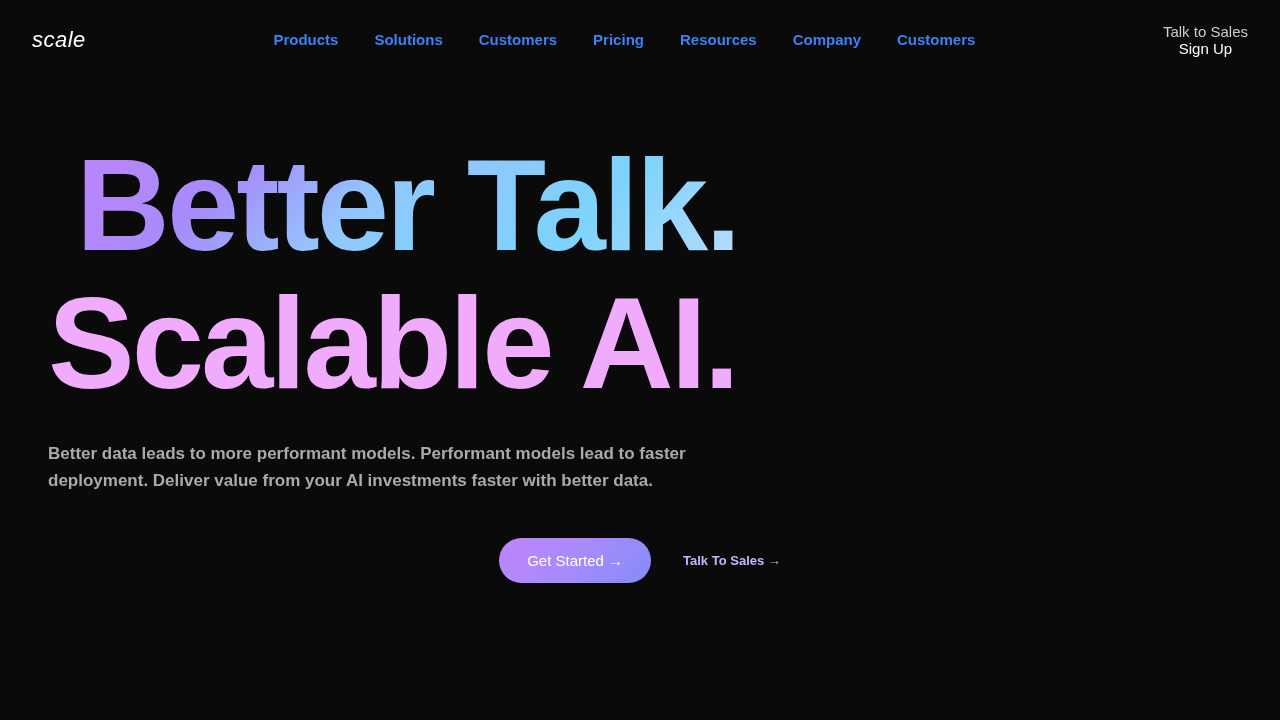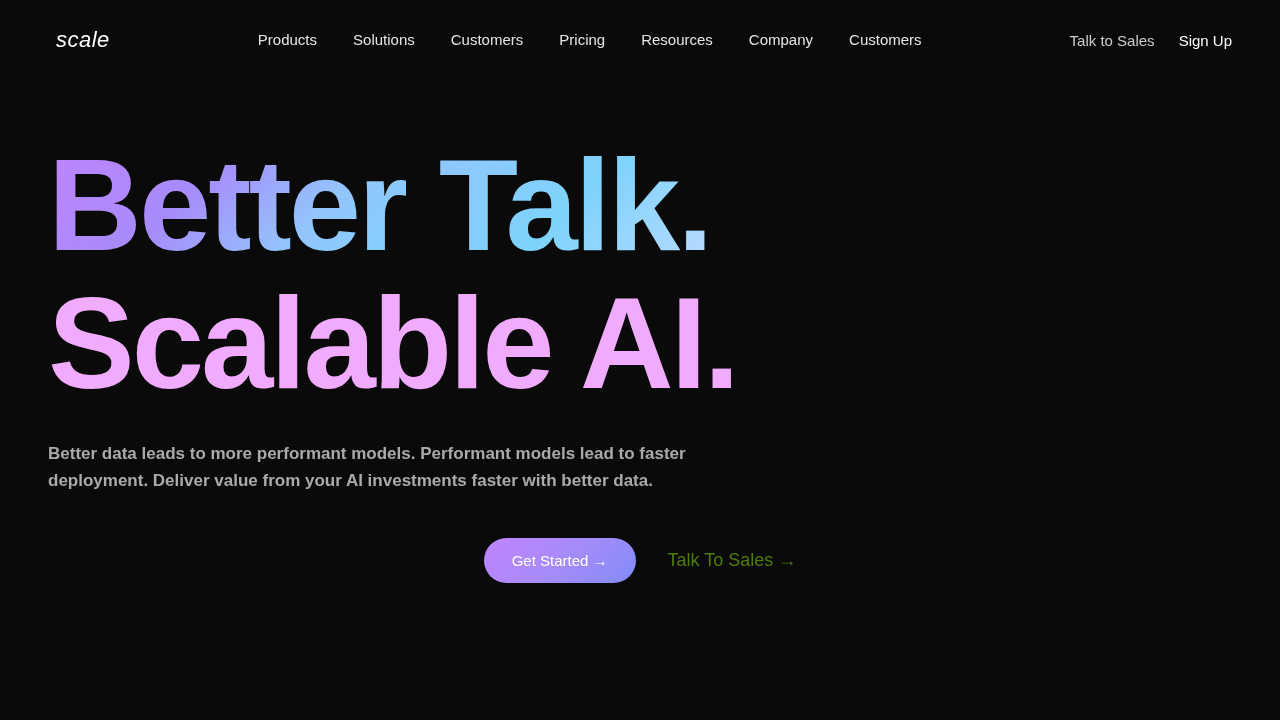--- a/index.html
+++ b/index.html
@@ -15,55 +15,54 @@
       width: 1280px;
       height: 720px;
       overflow: hidden;
     }
 
     
     nav {
       display: flex;
       align-items: center;
       justify-content: space-between;
-      padding: 0 48px;
+      padding: 0 32px;
       height: 80px;
       position: relative;
       z-index: 10;
-      margin-left: 8px;
     }
 
     .nav-logo {
       font-size: 22px;
       font-weight: 400;
       letter-spacing: 0.5px;
       color: #ffffff;
       font-style: italic;
     }
 
     .nav-links {
       display: flex;
       align-items: center;
       gap: 36px;
       list-style: none;
     }
 
     .nav-links li a {
-      color: #e5e5e5;
+      color: #3b82f6;
       text-decoration: none;
       font-size: 15px;
-      font-weight: 400;
+      font-weight: 700;
       transition: color 0.2s;
       text-align: center;
     }
 
     .nav-actions {
       display: flex;
       align-items: center;
-      gap: 24px;
+      flex-direction: column;
     }
 
     .nav-actions a {
       color: #cccccc;
       text-decoration: none;
       font-size: 15px;
       font-weight: 400;
     }
 
     .nav-signup {
@@ -87,20 +86,21 @@
     .hero-line1 {
       display: block;
       margin-bottom: 8px;
     }
 
     .text-better {
       background: linear-gradient(135deg, #c084fc 0%, #a78bfa 40%, #93c5fd 70%, #7dd3fc 100%);
       -webkit-background-clip: text;
       -webkit-text-fill-color: transparent;
       background-clip: text;
+      margin-left: 28px;
     }
 
     .text-data {
       background: linear-gradient(135deg, #93c5fd 0%, #7dd3fc 50%, #bfdbfe 100%);
       -webkit-background-clip: text;
       -webkit-text-fill-color: transparent;
       background-clip: text;
     }
 
     .hero-line2 {
@@ -134,24 +134,24 @@
       font-size: 15px;
       font-weight: 500;
       cursor: pointer;
       display: flex;
       align-items: center;
       gap: 8px;
       text-decoration: none;
     }
 
     .btn-talk-sales {
-      color: #4d7c0f;
+      color: #c4b5fd;
       text-decoration: none;
-      font-size: 18px;
-      font-weight: 400;
+      font-size: 13px;
+      font-weight: 700;
       display: flex;
       align-items: center;
       gap: 6px;
       cursor: pointer;
     }
   </style>
 </head>
 <body>
 
 <nav>

